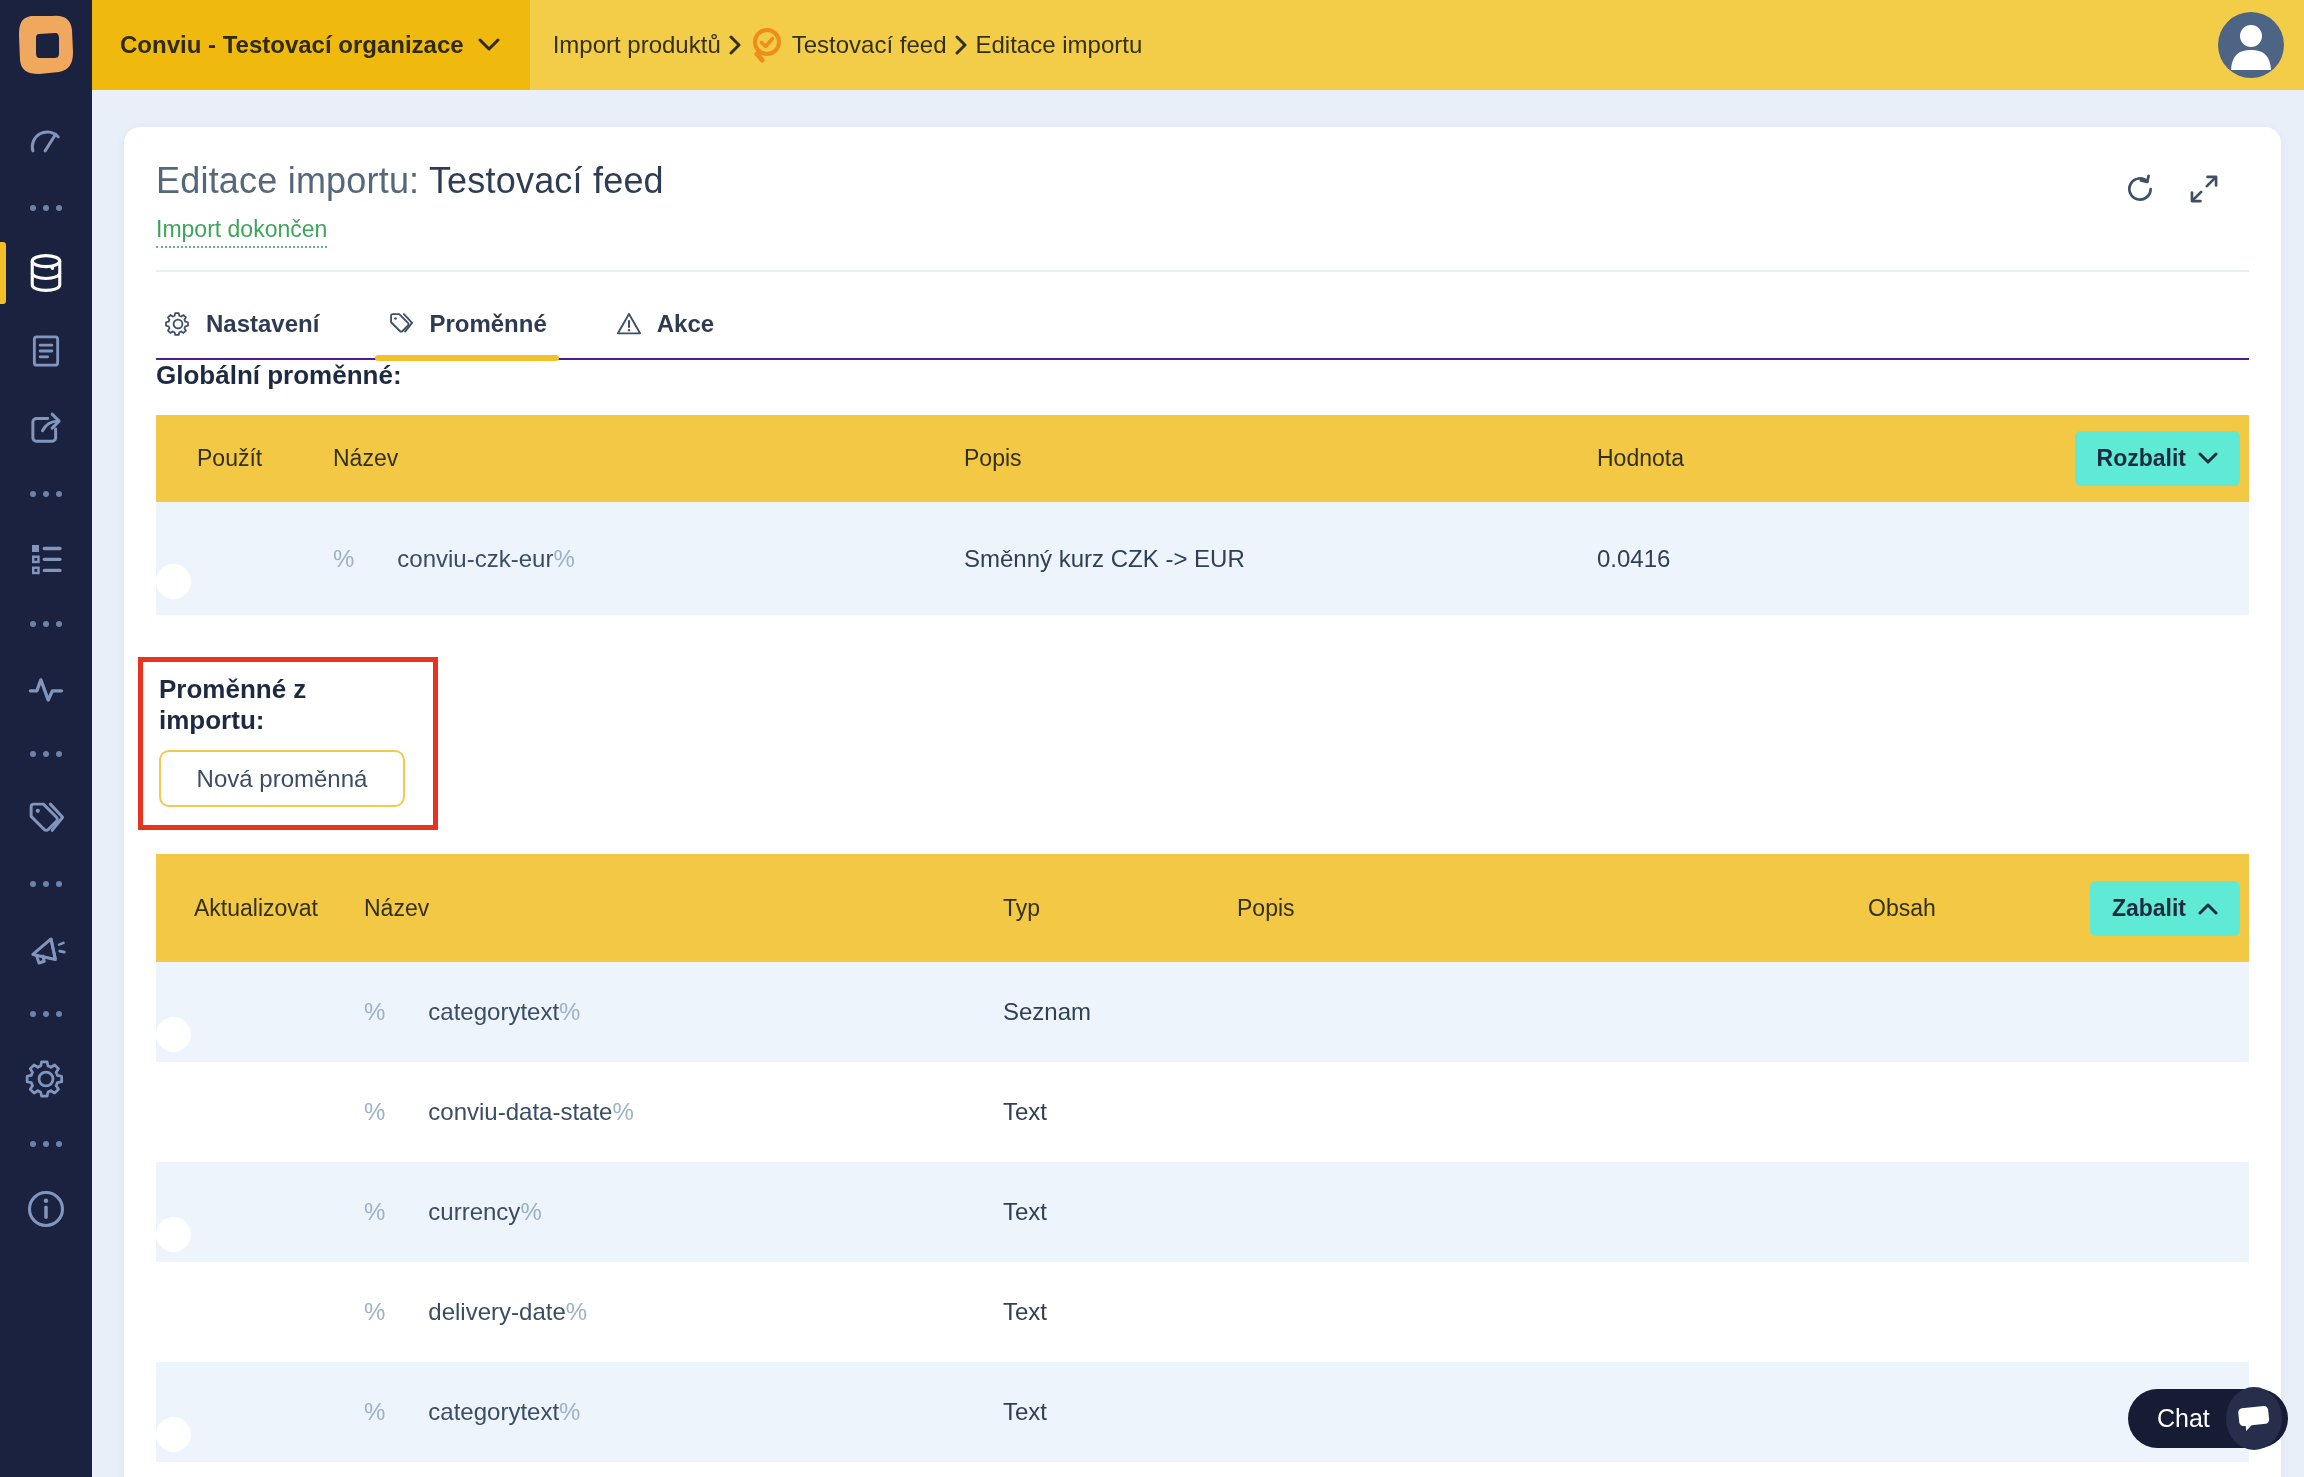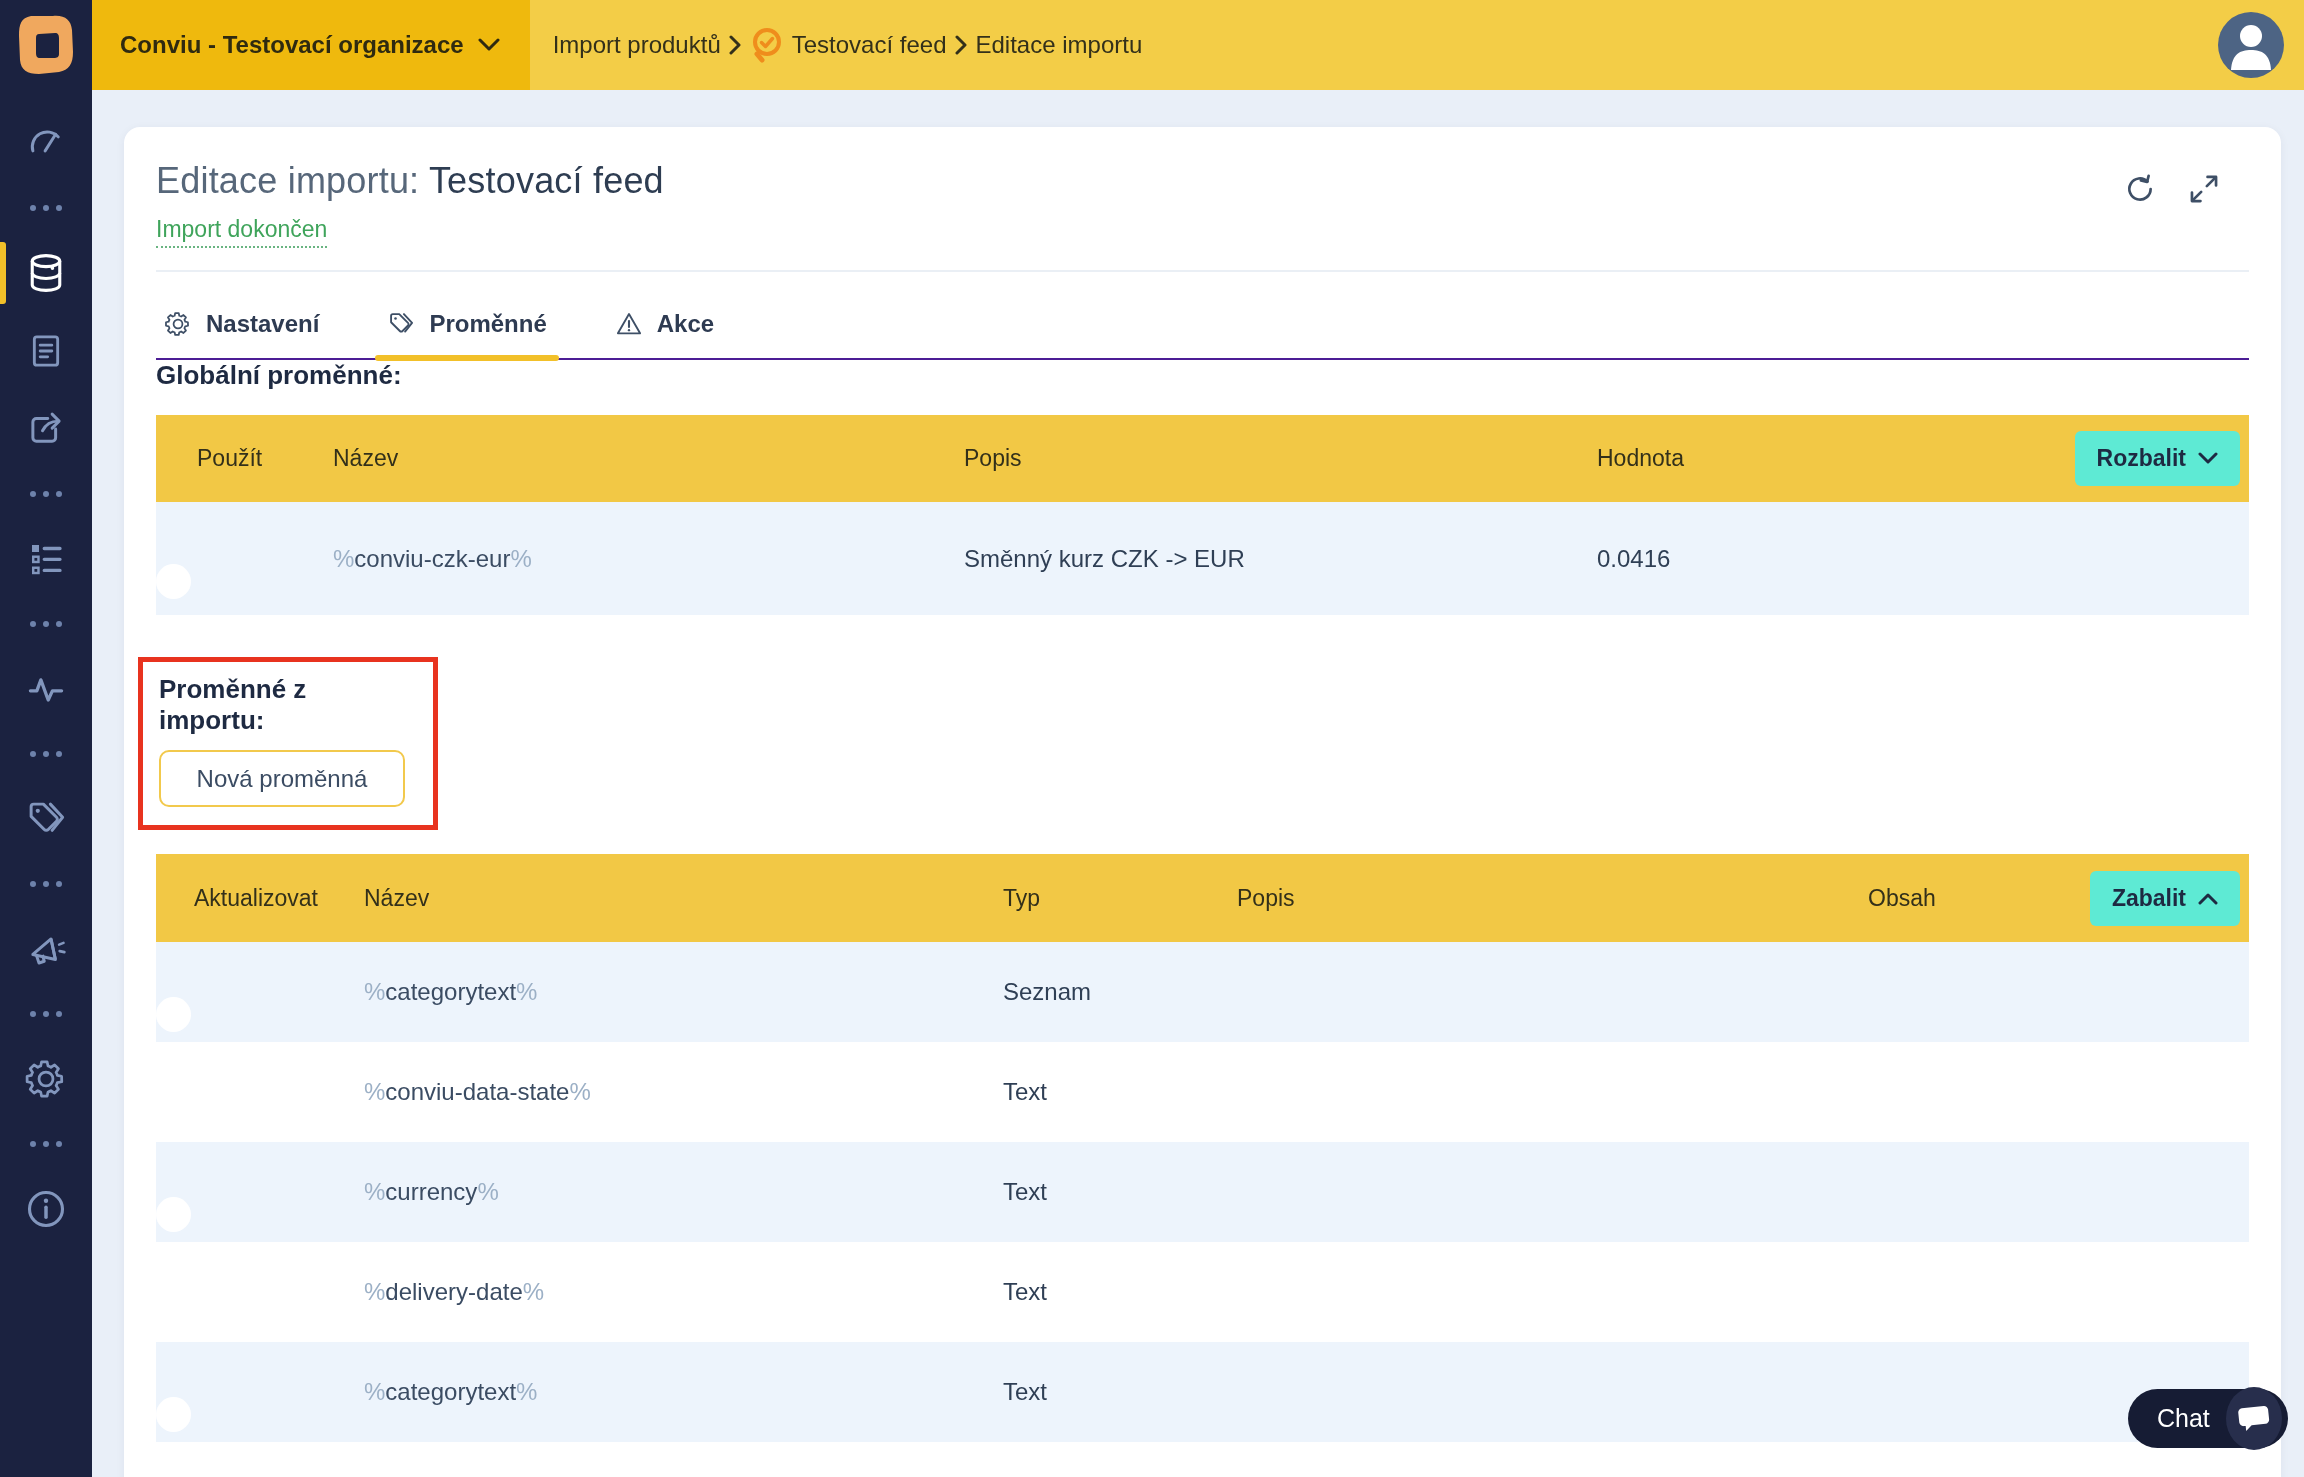--- a/index.html
+++ b/index.html
@@ -44,33 +44,33 @@
   .tab.active::after { content:""; position:absolute; left:-6px; right:-6px; bottom:-3px; height:6px; background:#f2c029; border-radius:3px; }
   .tab svg { color:#3e4f66; }
 
   h2.section-h { font-size:26px; font-weight:700; color:#1e2a42; }
 
   
   .tbl { margin-top:24px; width:100%; }
   .thead { background:#f2c845; display:grid; align-items:center; position:relative; }
   .thead .hc { font-size:23px; color:#33301a; }
   .t-global .thead { grid-template-columns:177px 631px 633px 1fr 210px; height:87px; }
-  .t-import .thead { grid-template-columns:208px 639px 234px 631px 1fr 200px; height:88px; }
+  .t-import .thead { grid-template-columns:208px 639px 234px 631px 1fr 200px; height:108px; }
   .hc.pad1 { padding-left:41px; }
   .hc.pad2 { padding-left:38px; }
   .collapse-btn { grid-column:-2; justify-self:end; margin-right:9px; background:#5eead4; border:none; border-radius:6px; height:55px; padding:0 22px; font-family:inherit; font-size:23px; font-weight:700; color:#1e2a42; display:flex; align-items:center; gap:12px; cursor:pointer; }
 
   .trow { display:grid; align-items:center; }
   .t-global .trow { grid-template-columns:177px 631px 633px 1fr; height:113px; background:#edf4fc; }
   .t-import .trow { grid-template-columns:208px 639px 234px 631px 1fr; height:100px; }
   .t-import .trow:nth-child(odd) { background:#edf4fc; }
   .t-import .trow:nth-child(even) { background:#ffffff; }
   .cell { font-size:24px; color:#2f3f55; }
   .cell.c-toggle { padding-left:40px; }
-  .varname .core { color:#3b4c63; }
+  .varname .core { color:#3b4c63;margin-left:43px; }
   .varname .pct { color:#9cb0c6; }
 
   
   .toggle { width:66px; height:45px; border-radius:23px; background:#f2c94c; position:relative; cursor:pointer; }
   .toggle .knob { position:absolute; top:5px; right:5px; width:35px; height:35px; border-radius:50%; background:#ffffff; }
 
   
   .redbox { margin:42px 0 0 -18px; width:300px; border:5px solid #e8331f; padding:12px 16px 18px 16px; }
   .redbox h2 { font-size:26px; font-weight:700; color:#1e2a42; }
   .new-var-btn { margin-top:14px; width:246px; height:57px; background:#ffffff; border:2px solid #f2c94c; border-radius:10px; font-family:inherit; font-size:24px; color:#3b4c63; cursor:pointer; }

